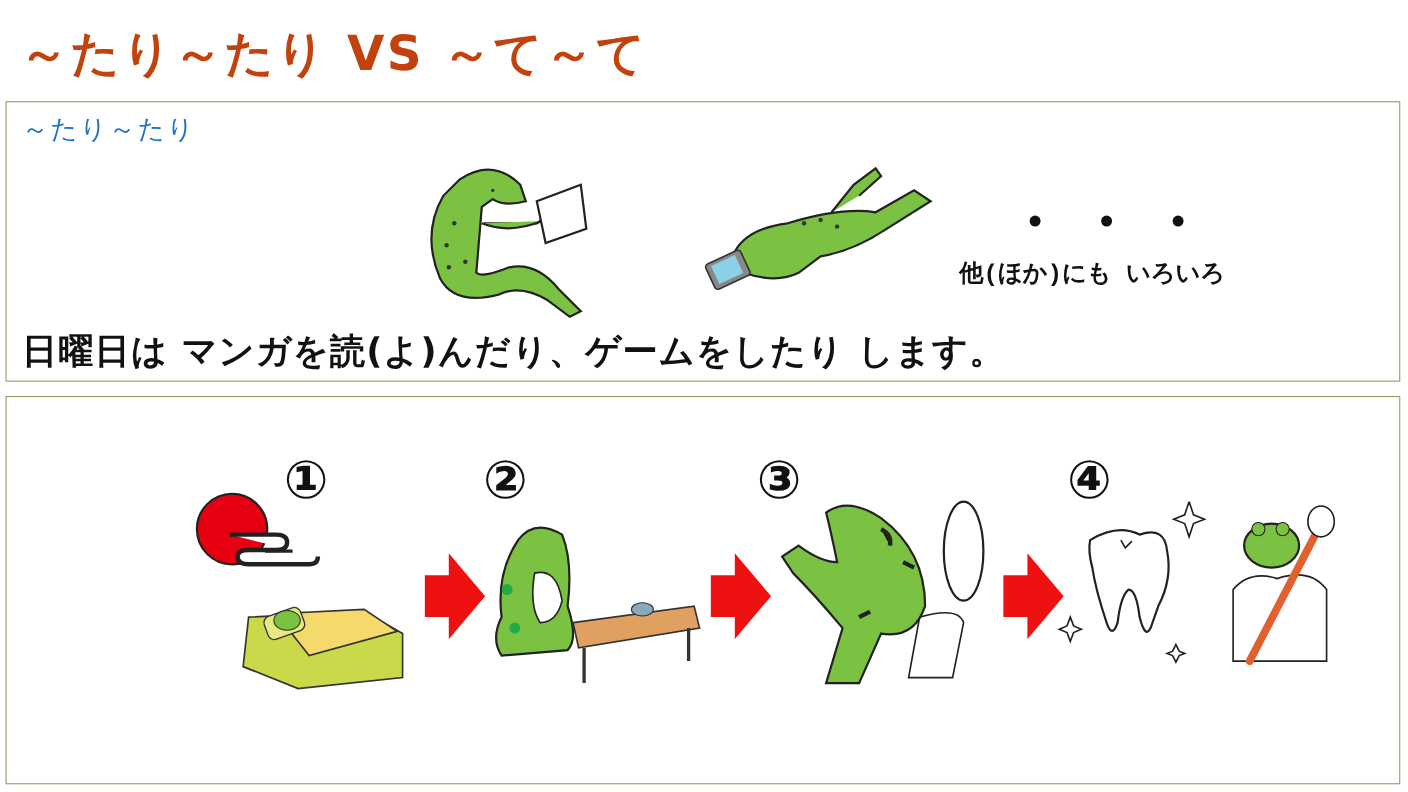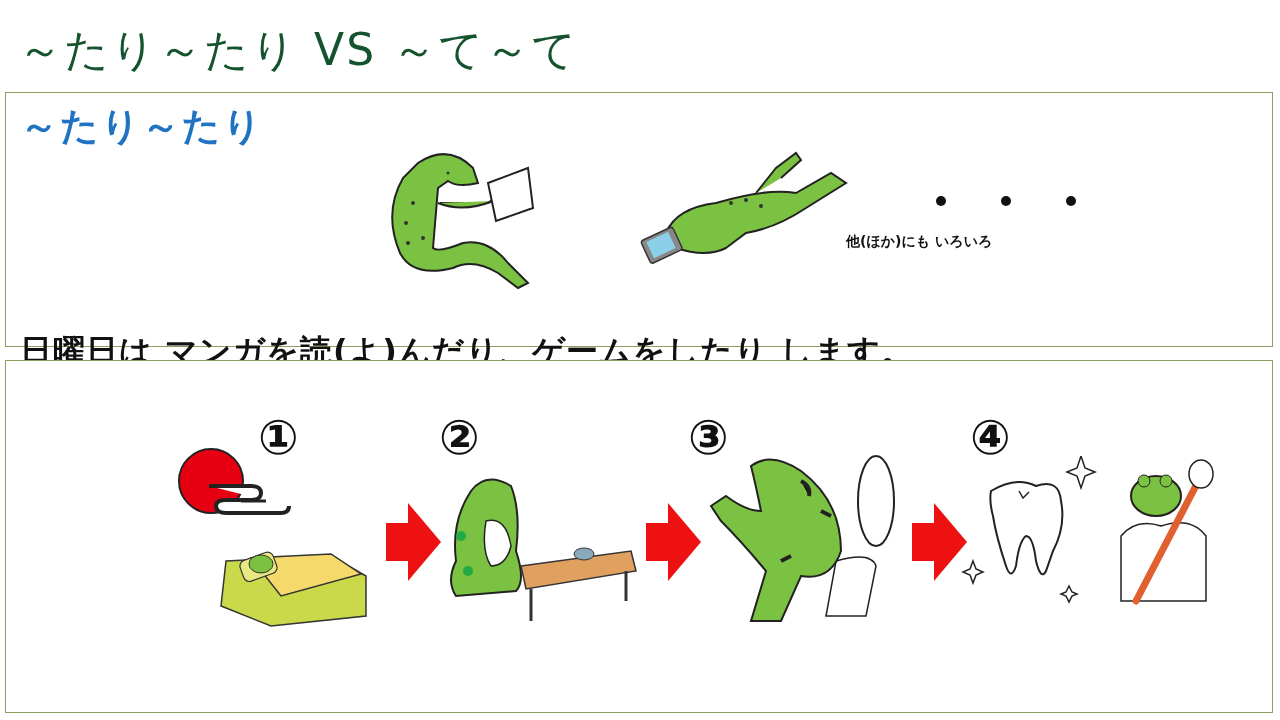--- a/index.html
+++ b/index.html
@@ -1,28 +1,28 @@
 <!DOCTYPE html>
 <html><head>
 <meta charset="utf-8">
 <style>
   html, body { margin:0; padding:0; }
   body { width:1280px; height:720px; background:#ffffff; position:relative; overflow:hidden;
          font-family:"DejaVu Sans", sans-serif; }
-  .title { position:absolute; left:18px; top:22px; font-size:44px; font-weight:normal; color:#14532d;
+  .title { position:absolute; left:18px; top:22px; font-size:44px; font-weight:bold; color:#c2410c;
            letter-spacing:2px; line-height:56px; }
   .box { position:absolute; border:1.5px solid #8aa060; background:#fff; }
   .box1 { left:5px; top:92px; width:1266px; height:253px; }
   .box2 { left:5px; top:360px; width:1266px; height:351px; }
-  .heading { position:absolute; left:14px; font-size:38px; font-weight:bold; color:#1f73c2; letter-spacing:2px; }
+  .heading { position:absolute; left:14px; font-size:24px; font-weight:normal; color:#1f73c2; letter-spacing:2px; }
   .sentence { position:absolute; left:14px; font-size:32px; font-weight:bold; color:#111; letter-spacing:1px; white-space:nowrap; }
   .art { position:absolute; }
   .dots { position:absolute; left:930px; top:103px; width:140px; display:flex; justify-content:space-between; }
   .dot { width:10px; height:10px; border-radius:50%; background:#111; }
-  .etc { position:absolute; left:840px; top:140px; font-size:14px; font-weight:bold; color:#111; white-space:nowrap; }
+  .etc { position:absolute; left:866px; top:140px; font-size:22px; font-weight:bold; color:#111; white-space:nowrap;font-family:Liberation Mono, monospace; }
   .step-num { position:absolute; font-size:48px; font-weight:bold; color:#111; line-height:48px; }
   .arrow { position:absolute; }
 </style>
 </head>
 <body>
 
 <div class="title">～たり～たり VS ～て～て</div>
 
 <div class="box box1">
   <div class="heading" style="top:8px;">～たり～たり</div>
@@ -49,21 +49,21 @@
       <circle cx="125" cy="58" r="2" fill="#333"></circle>
   </svg>
 
   <div class="dots">
     <span class="dot"></span>
     <span class="dot"></span>
     <span class="dot"></span>
   </div>
   <div class="etc">他(ほか)にも いろいろ</div>
 
-  <div class="sentence" style="top:205px;margin-top:32px;">日曜日は マンガを読(よ)んだり、ゲームをしたり します。</div>
+  <div class="sentence" style="top:205px;">日曜日は マンガを読(よ)んだり、ゲームをしたり します。</div>
 </div>
 
 <div class="box box2">
 
   <div class="step-num" style="left:252px; top:52px;">①</div>
   <div class="step-num" style="left:433px; top:52px;">②</div>
   <div class="step-num" style="left:682px; top:52px;">③</div>
   <div class="step-num" style="left:964px; top:52px;">④</div>
 
   <svg class="art" style="left:165px; top:85px;" width="200" height="190" viewBox="0 0 200 190">

